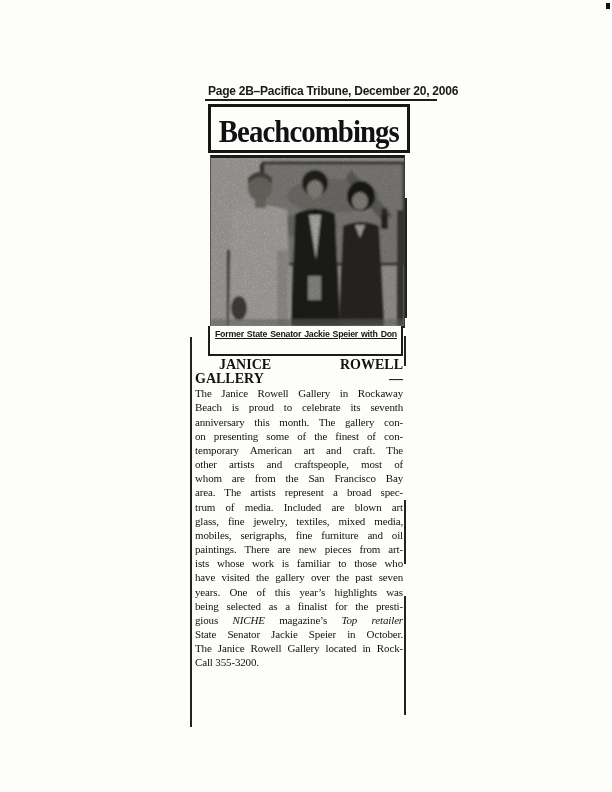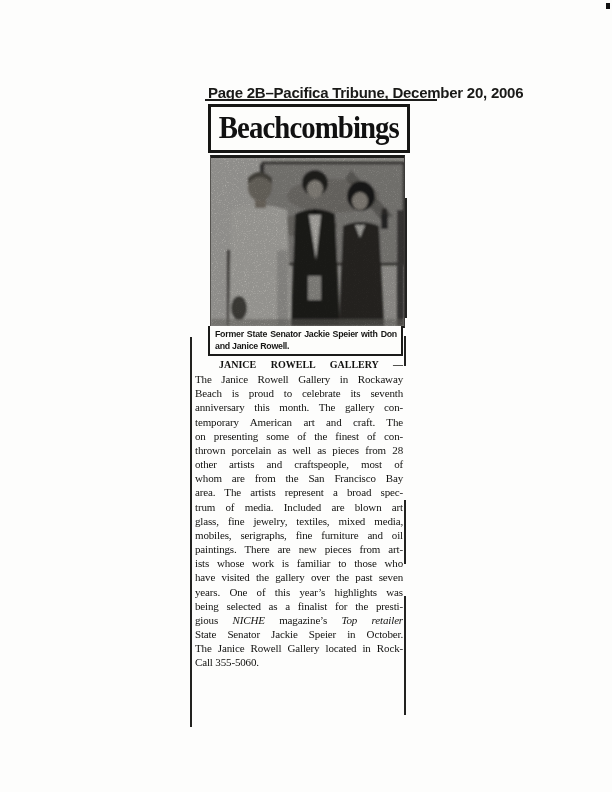--- a/index.html
+++ b/index.html
@@ -9,29 +9,29 @@
     font-family:"Liberation Serif", serif;
     color:#141414;
   }
   .abs{position:absolute;}
 
   
   .pg-header{
     left:205px;top:84px;width:229px;height:15px;
     border-bottom:2px solid #1d1d1b;
     font-family:"Liberation Sans", sans-serif;
-    font-weight:bold;font-size:15px;letter-spacing:-0.25px;
+    font-weight:bold;font-size:12px;letter-spacing:-0.25px;
     white-space:nowrap;color:#1a1a18;padding-left:3px;
   }
 
   
   .masthead{
     left:208px;top:104px;width:196px;height:43px;
     border:3px solid #161614;background:#fdfdfb;
-    display:flex;align-items:center;justify-content:center;
+    display:flex;align-items:flex-end;justify-content:center;
   }
   .masthead-text{
     font-family:"Liberation Serif", serif;font-weight:bold;
     font-size:31px;letter-spacing:-1px;color:#111;
     transform:scaleX(0.93);white-space:nowrap;line-height:1;
     padding-bottom:3px;
   }
 
   
   .photo{
@@ -44,33 +44,33 @@
 
   
   .caption{
     left:208px;top:326px;width:195px;height:30px;
     border-left:2px solid #1b1b19;border-right:2px solid #1b1b19;
     border-bottom:2px solid #1b1b19;background:#fdfdfb;
     font-family:"Liberation Sans", sans-serif;font-weight:bold;
     font-size:8.8px;letter-spacing:-0.25px;color:#171715;
     padding:3px 4px 0 5px;line-height:11.5px;box-sizing:border-box;
   }
-  .cap-just{text-align:justify;text-align-last:justify;}
+  .cap-just{text-align:justify;text-align-last:justify;text-decoration:underline;}
 
   
   .rule-v{width:2px;background:#222220;}
 
   
   .article{
     left:195px;top:358px;width:208px;
     font-size:11px;letter-spacing:-0.15px;line-height:14.15px;
     color:#121210;
   }
   .ln{text-align:justify;text-align-last:justify;}
-  .ln.head{font-weight:bold;font-size:10px;letter-spacing:0;text-indent:24px;}
+  .ln.head{font-weight:bold;font-size:14px;letter-spacing:0;text-indent:24px;}
   .ln.last{text-align-last:left;}
   .it{font-style:italic;margin-top:11px;}
 
   .speck{left:606px;top:3px;width:4px;height:6px;background:#111;}
 </style>
 </head>
 <body>
 
 <div>
 
@@ -129,48 +129,46 @@
         <circle cx="149" cy="66" r="1.3" fill="#0d0d0b"></circle>
 
         <rect x="0" y="161" width="193" height="7" fill="#8b8981" opacity="0.55"></rect>
       </g>
       <rect width="193" height="168" filter="url(#grain)" opacity="0.33"></rect>
     </svg>
   </div>
 
   <div class="abs caption">
     <div class="cap-just">Former State Senator Jackie Speier with Don</div>
-    <div>and Janice Rowell.</div>
   </div>
 
   <div class="abs rule-v" style="left:190px;top:337px;height:390px;"></div>
   <div class="abs rule-v" style="left:405px;top:198px;height:120px;width:1.5px;"></div>
   <div class="abs rule-v" style="left:404px;top:336px;height:30px;width:1.5px;"></div>
   <div class="abs rule-v" style="left:404px;top:500px;height:64px;width:1.5px;"></div>
   <div class="abs rule-v" style="left:404px;top:596px;height:119px;width:1.5px;"></div>
   <div class="abs speck"></div>
 
   <div class="abs article">
     <div class="ln head">JANICE ROWELL GALLERY —</div>
     <div class="ln">The Janice Rowell Gallery in Rockaway</div>
     <div class="ln">Beach is proud to celebrate its seventh</div>
     <div class="ln">anniversary this month. The gallery con-</div>
+    <div class="ln">on presenting some of the finest of con-</div>
     <div class="ln">temporary American art and craft. The</div>
-    <div class="ln">on presenting some of the finest of con-</div>
-    <div class="ln">thrown porcelain as well as pieces from 28</div>
     <div class="ln">other artists and craftspeople, most of</div>
     <div class="ln">whom are from the San Francisco Bay</div>
     <div class="ln">area. The artists represent a broad spec-</div>
     <div class="ln">trum of media. Included are blown art</div>
     <div class="ln">glass, fine jewelry, textiles, mixed media,</div>
     <div class="ln">mobiles, serigraphs, fine furniture and oil</div>
     <div class="ln">paintings. There are new pieces from art-</div>
     <div class="ln">ists whose work is familiar to those who</div>
     <div class="ln">have visited the gallery over the past seven</div>
     <div class="ln">years. One of this year’s highlights was</div>
     <div class="ln">being selected as a finalist for the presti-</div>
     <div class="ln"><span>gious </span><span class="it">NICHE</span><span> magazine’s </span><span class="it">Top retailer</span></div>
     <div class="ln">State Senator Jackie Speier in October.</div>
     <div class="ln">The Janice Rowell Gallery located in Rock-</div>
-    <div class="ln last">Call 355-5060.</div>
+    <div class="ln last">Call 355-3200.</div>
   </div>
 
 </div>
 
 </body></html>

